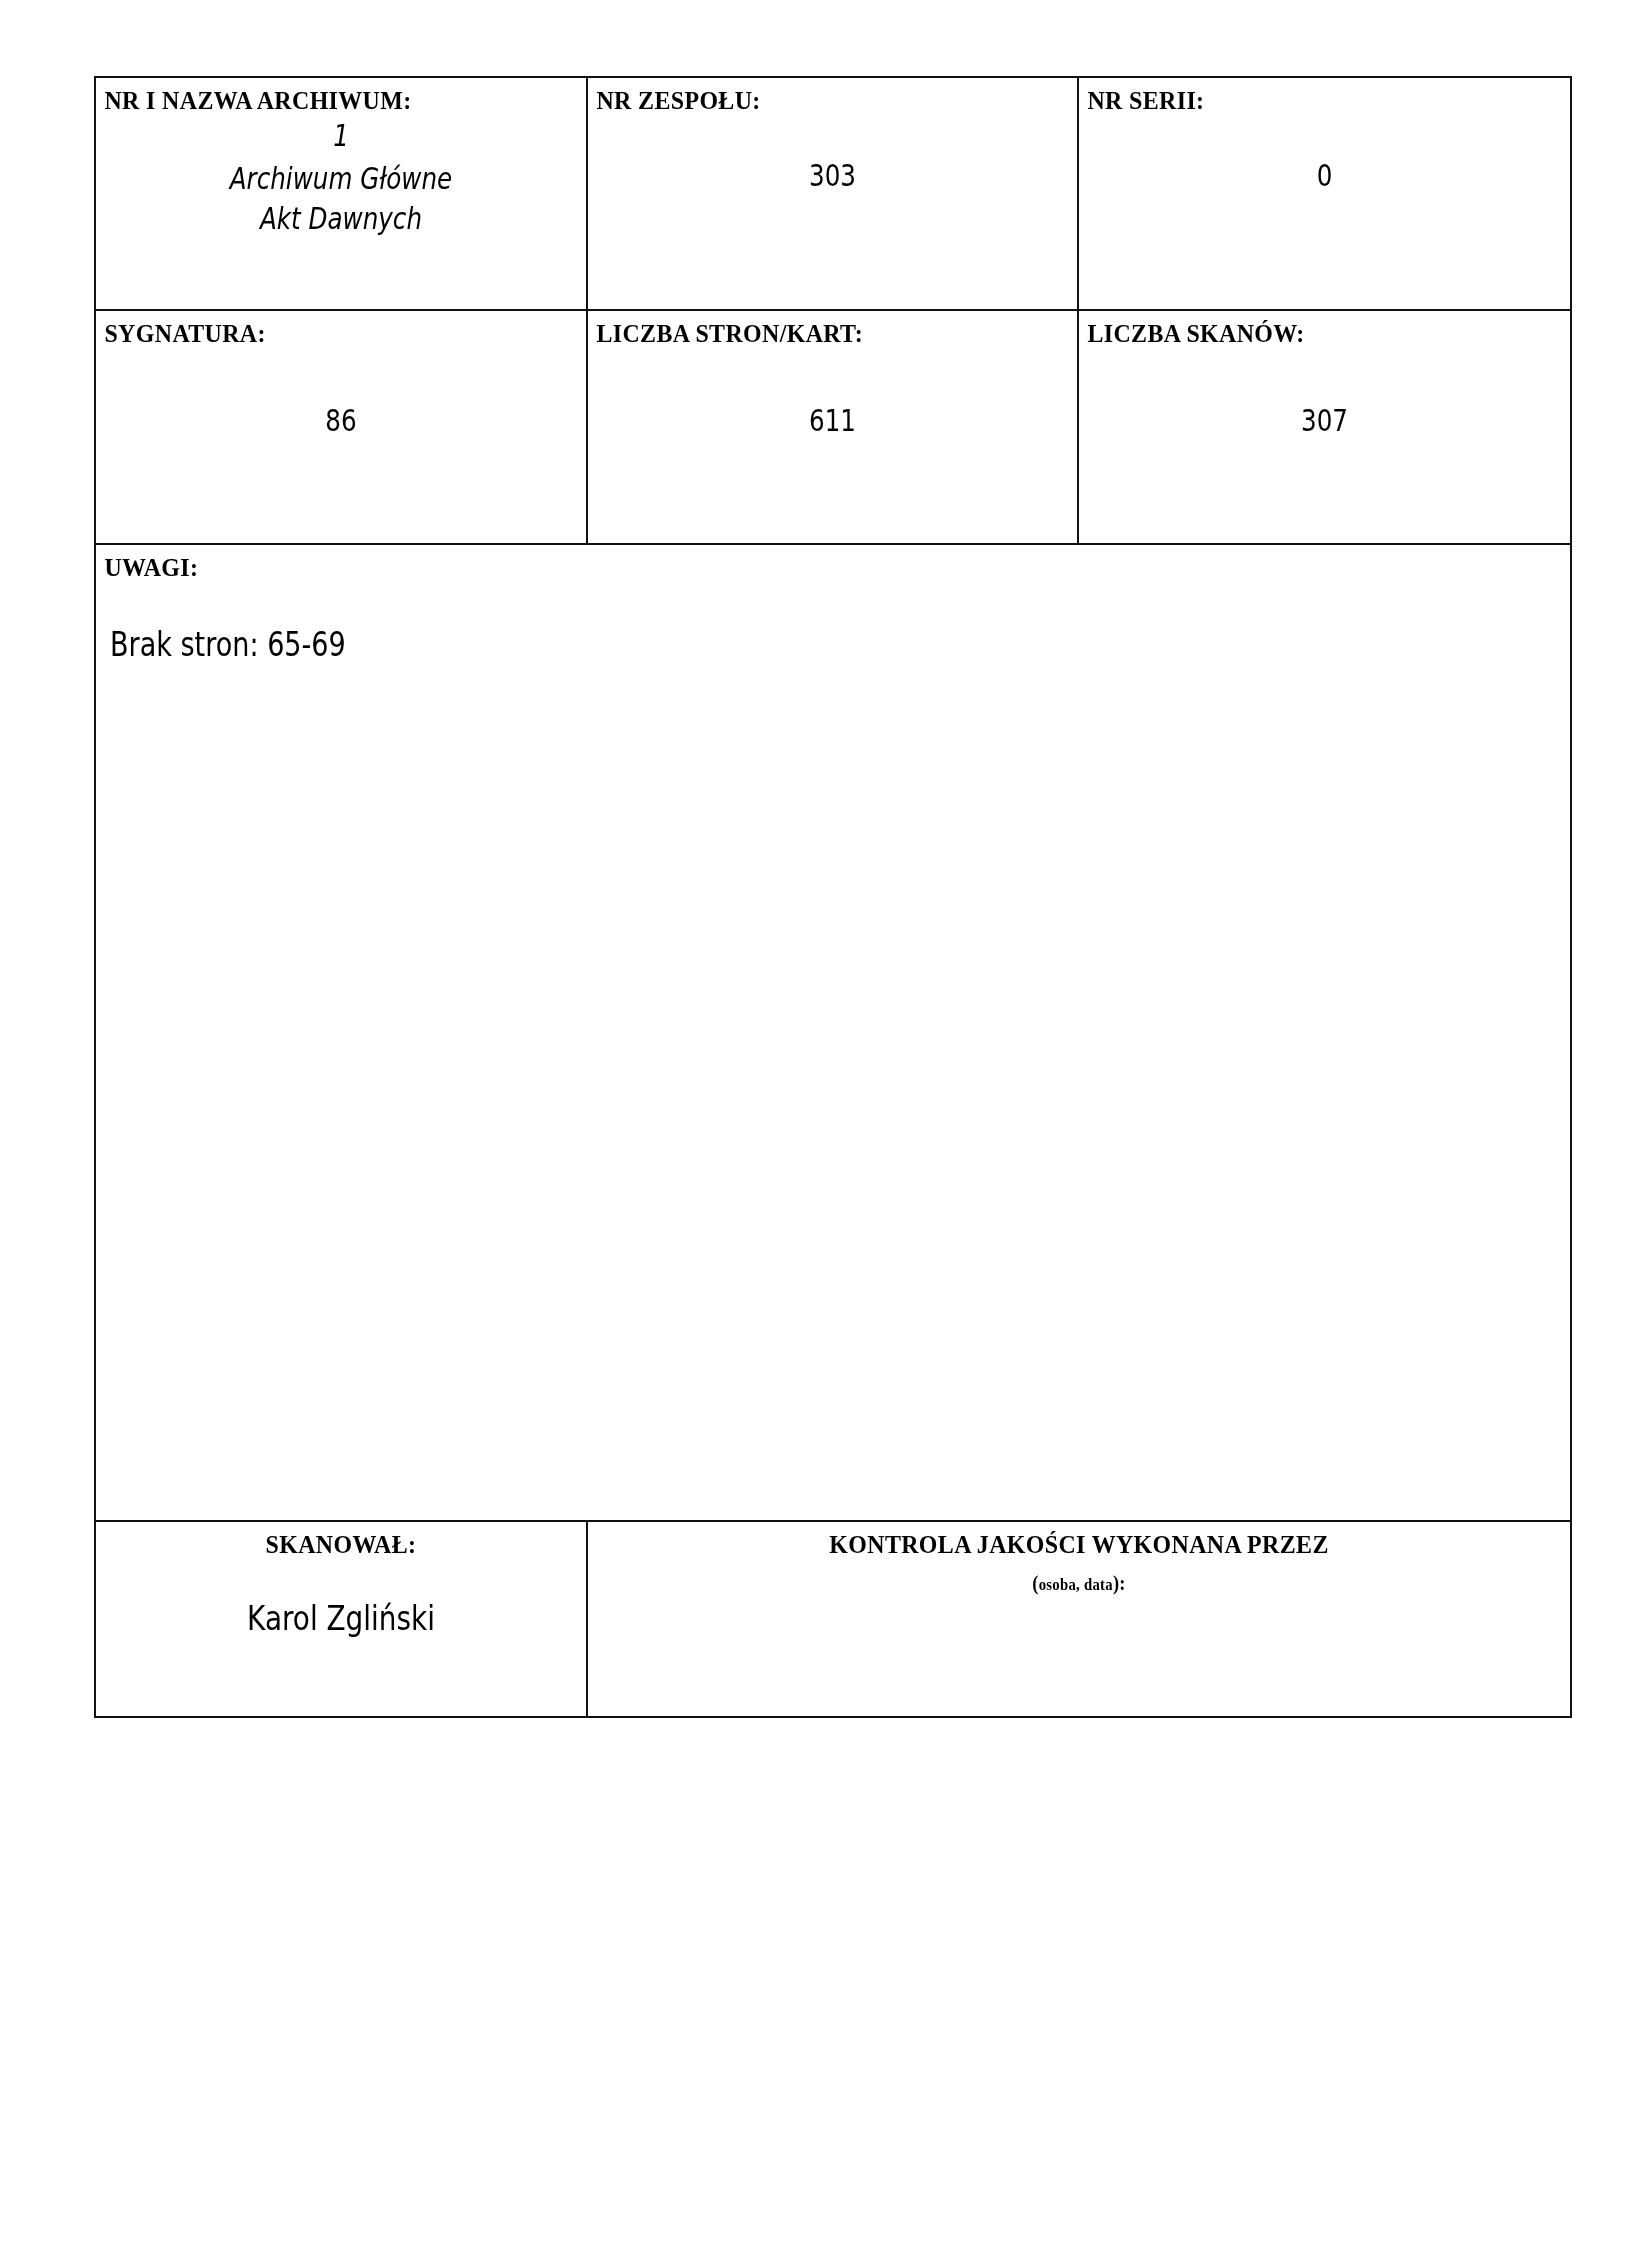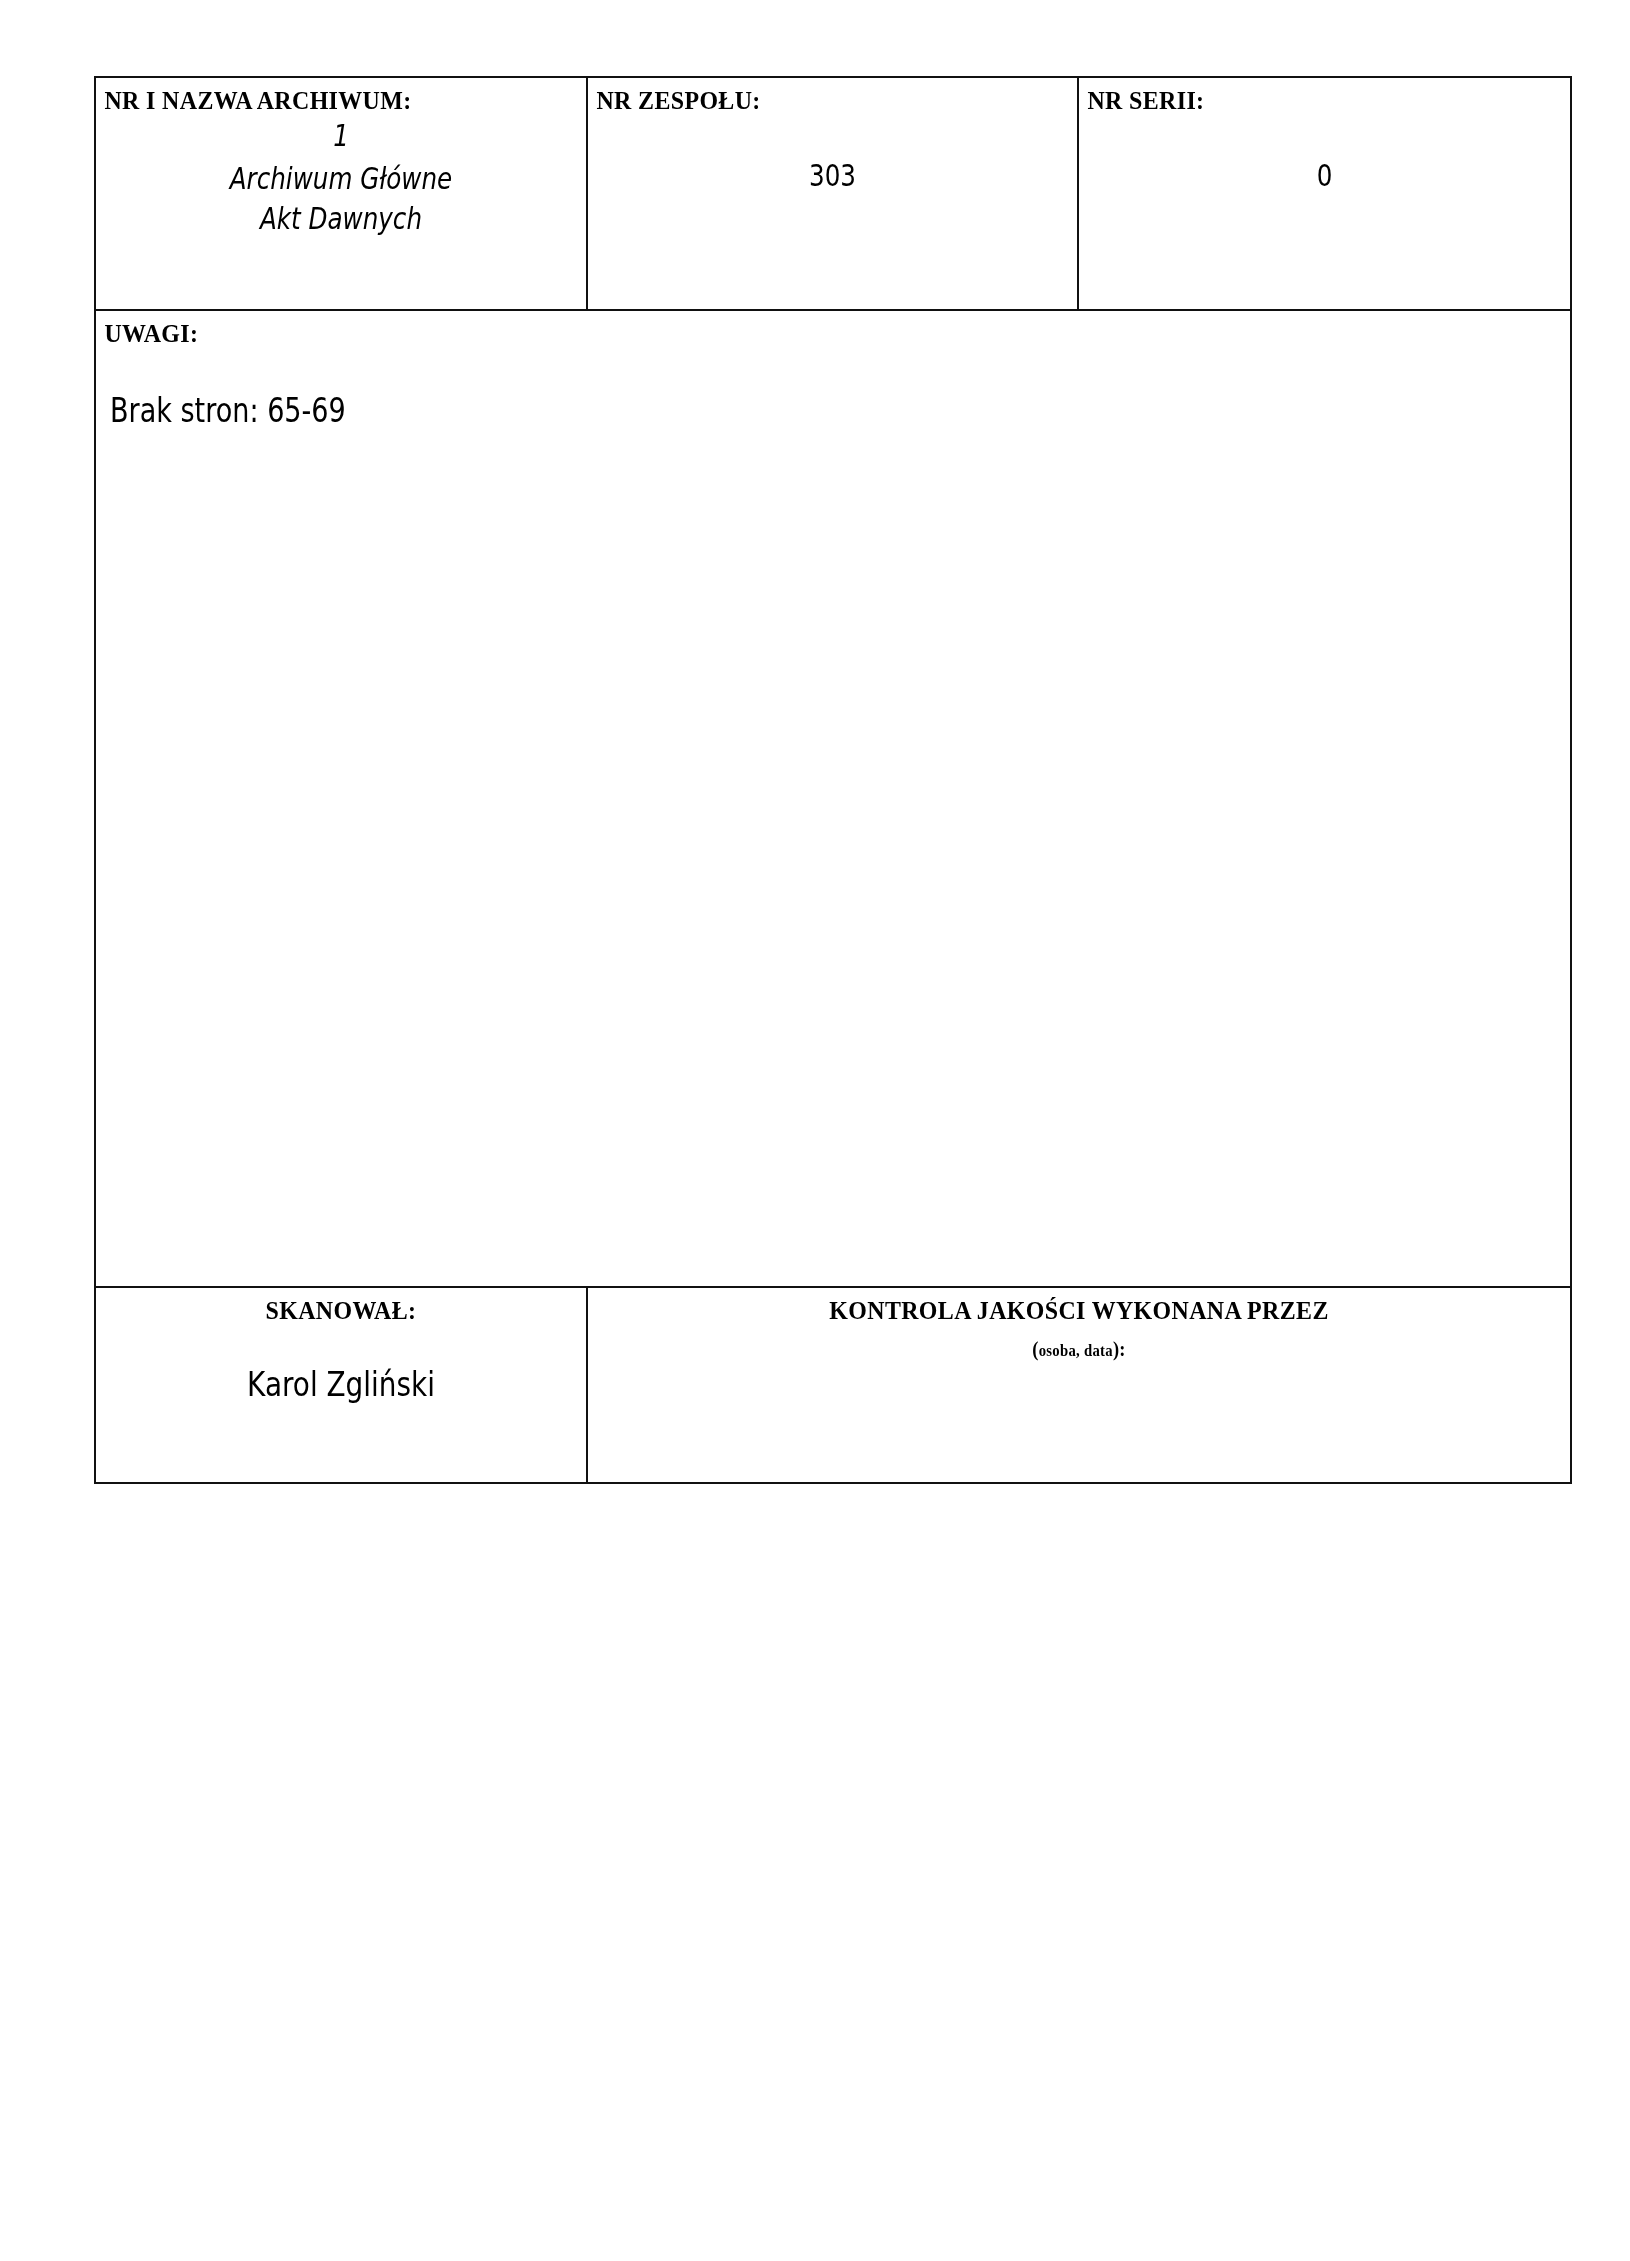--- a/index.html
+++ b/index.html
@@ -162,20 +162,34 @@
           <span class="lbl">NR ZESPOŁU:</span>
           <span class="val upright">303</span>
         </td>
         <td class="cell-series">
           <span class="lbl">NR SERII:</span>
           <span class="val upright">0</span>
         </td>
       </tr>
 
 
+      <tr>
+        <td class="cell-sig">
+          <span class="lbl">SYGNATURA:</span>
+          <span class="val upright">86</span>
+        </td>
+        <td class="cell-pages">
+          <span class="lbl">LICZBA STRON/KART:</span>
+          <span class="val upright">611</span>
+        </td>
+        <td class="cell-scans">
+          <span class="lbl">LICZBA SKANÓW:</span>
+          <span class="val upright">307</span>
+        </td>
+      </tr>
 
 
       <tr>
         <td class="cell-remarks" colspan="3">
           <span class="lbl">UWAGI:</span>
           <span class="val upright left">Brak stron: 65-69</span>
         </td>
       </tr>
 
       <tr>

